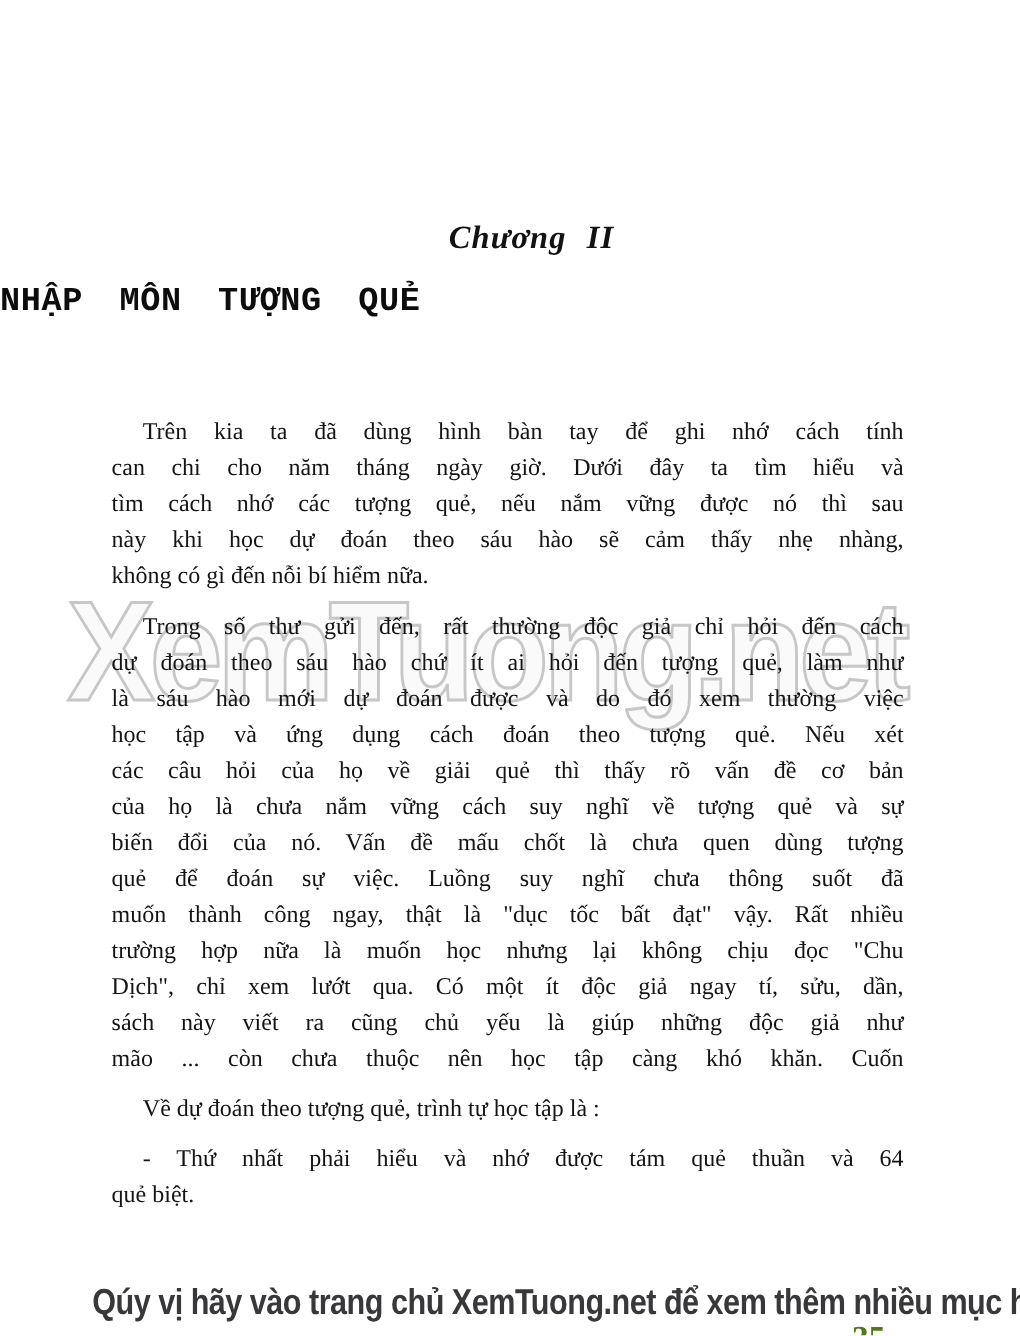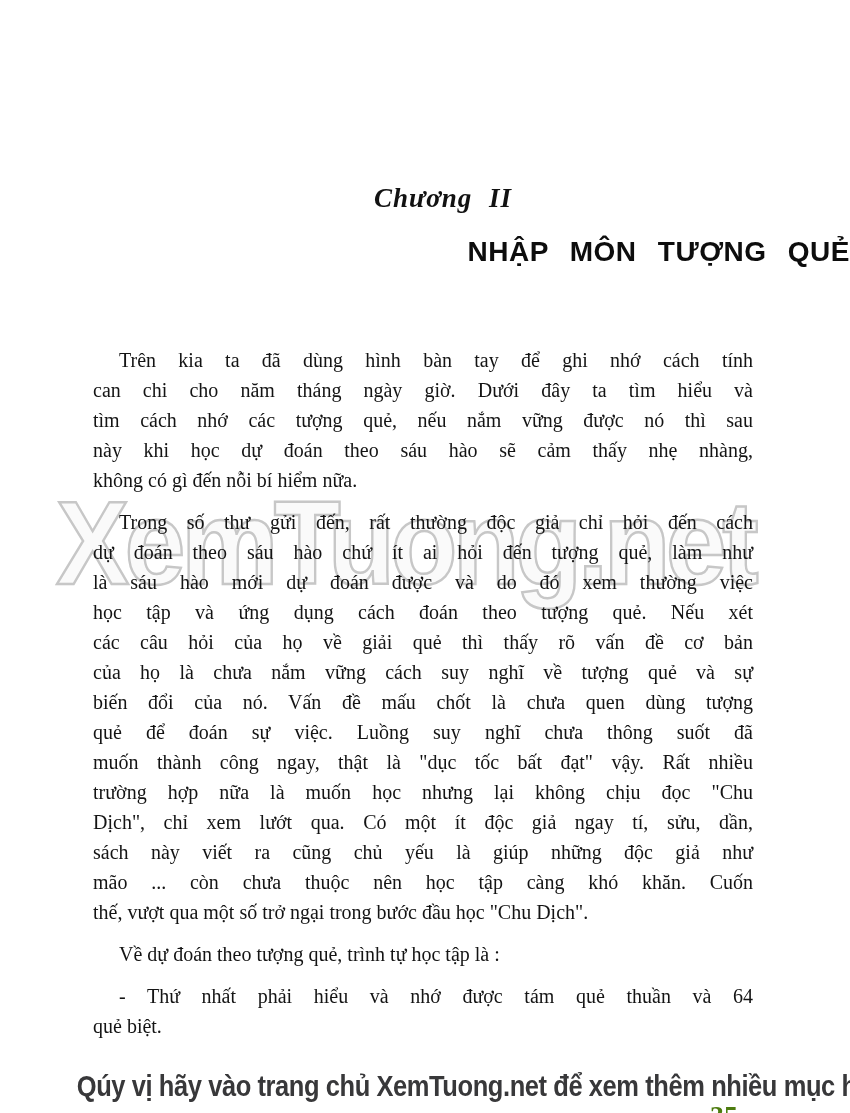--- a/index.html
+++ b/index.html
@@ -34,22 +34,22 @@
     text-align:center;
     font-family:"Liberation Serif",serif;
     font-style:italic;font-weight:bold;
     font-size:27px;letter-spacing:1px;word-spacing:9px;
     color:#121212;
     margin-left:36px;
   }
   .title{
     position:absolute;top:230px;left:0;right:0;
     z-index:1;
-    text-align:right;
-    font-family:Liberation Sans, sans-serif;
+    text-align:left;
+    font-family:Liberation Mono, monospace;
     font-weight:bold;
     font-size:28px;letter-spacing:0.5px;word-spacing:13px;
     line-height:44px;
     color:#0d0d0d;
   }
   .body-text{
     position:absolute;left:93px;top:333px;
     width:660px;
     z-index:1;
     font-size:20px;
@@ -124,21 +124,20 @@
         <div class="tline">học tập và ứng dụng cách đoán theo tượng quẻ. Nếu xét</div>
         <div class="tline">các câu hỏi của họ về giải quẻ thì thấy rõ vấn đề cơ bản</div>
         <div class="tline">của họ là chưa nắm vững cách suy nghĩ về tượng quẻ và sự</div>
         <div class="tline">biến đổi của nó. Vấn đề mấu chốt là chưa quen dùng tượng</div>
         <div class="tline">quẻ để đoán sự việc. Luồng suy nghĩ chưa thông suốt đã</div>
         <div class="tline">muốn thành công ngay, thật là "dục tốc bất đạt" vậy. Rất nhiều</div>
         <div class="tline">trường hợp nữa là muốn học nhưng lại không chịu đọc "Chu</div>
         <div class="tline">Dịch", chỉ xem lướt qua. Có một ít độc giả ngay tí, sửu, dần,</div>
         <div class="tline">sách này viết ra cũng chủ yếu là giúp những độc giả như</div>
         <div class="tline">mão ... còn chưa thuộc nên học tập càng khó khăn. Cuốn</div>
-        <div class="tline last">thế, vượt qua một số trở ngại trong bước đầu học "Chu Dịch".</div>
       </div>
       <div class="para">
         <div class="tline last indent">Về dự đoán theo tượng quẻ, trình tự học tập là :</div>
       </div>
       <div class="para">
         <div class="tline indent">- Thứ nhất phải hiểu và nhớ được tám quẻ thuần và 64</div>
         <div class="tline last">quẻ biệt.</div>
       </div>
     </div>
 

